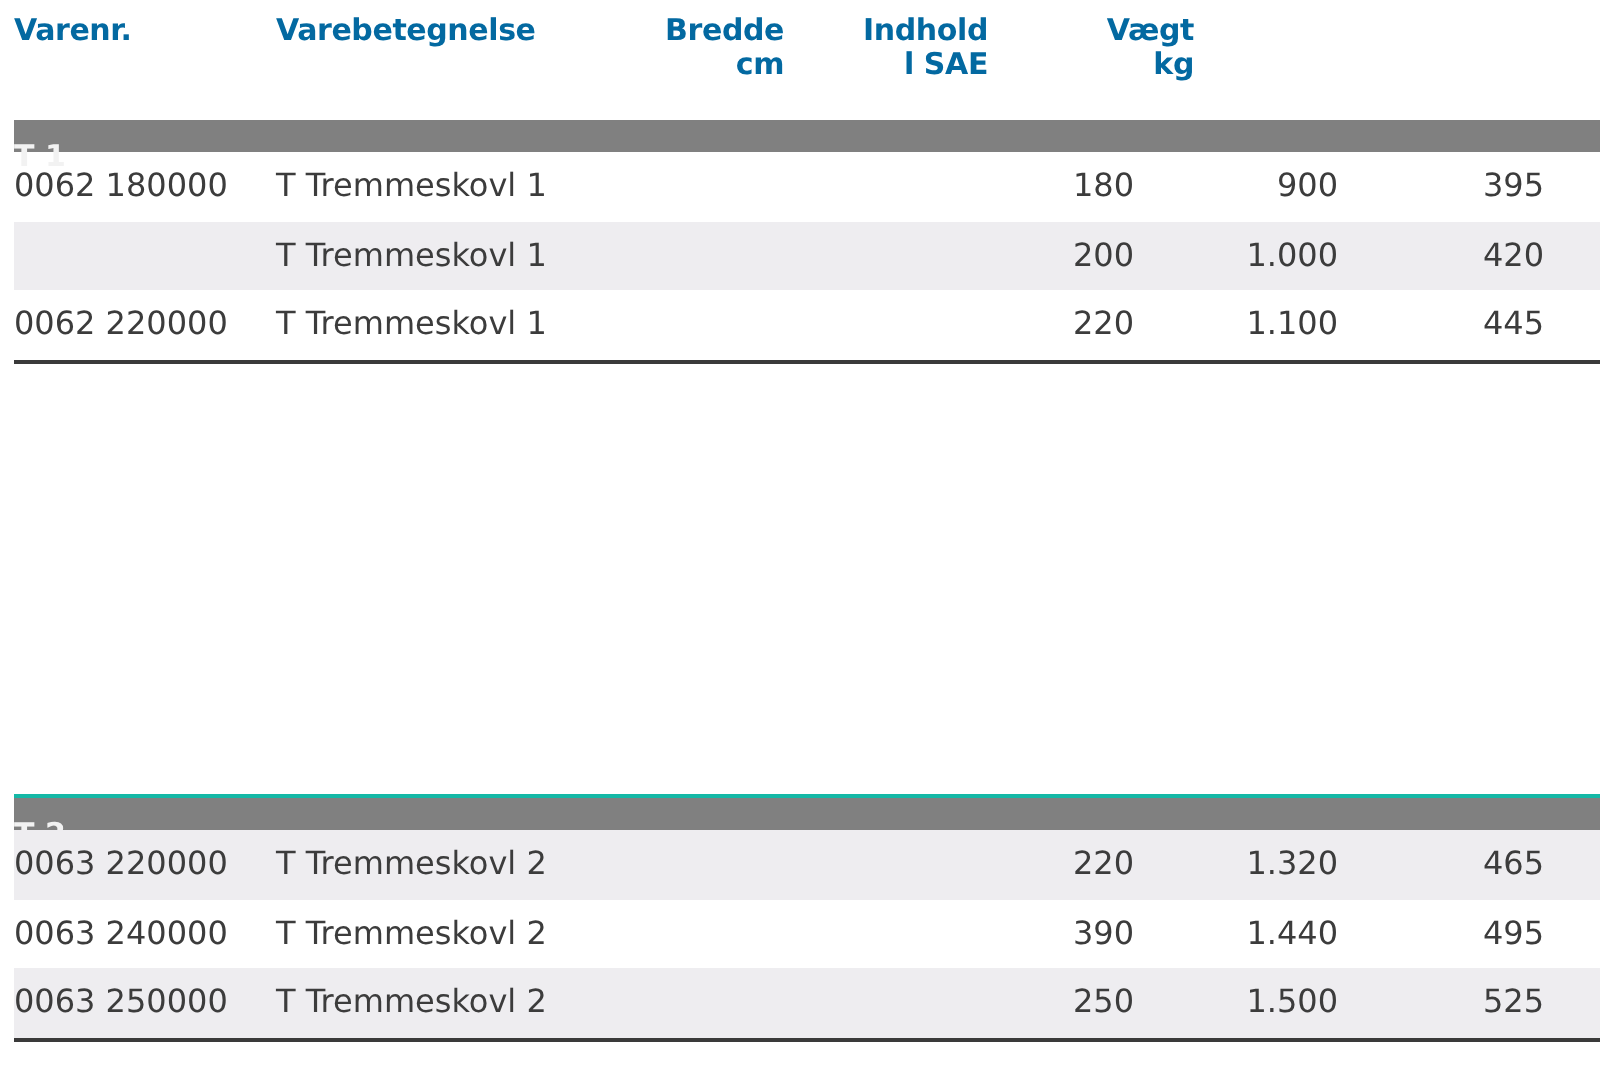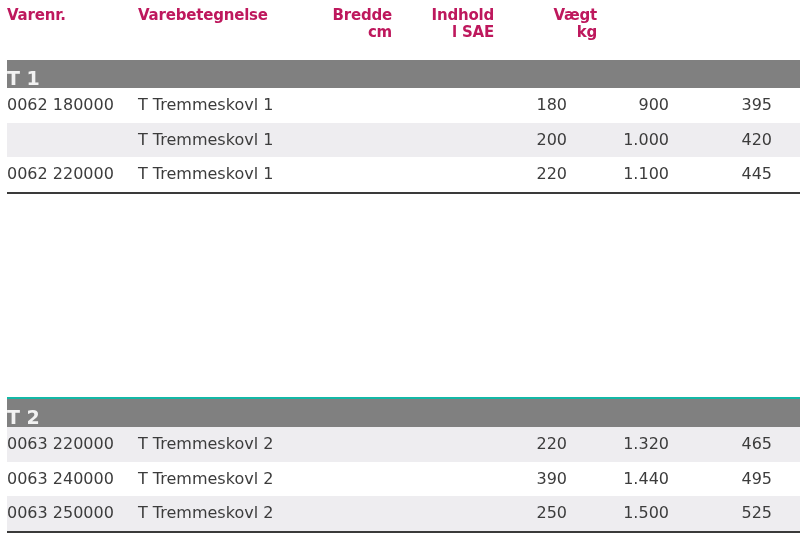--- a/index.html
+++ b/index.html
@@ -16,21 +16,21 @@
       color: #3a3a3a;
     }
     .hdr {
       position: absolute;
       top: 0;
       left: 0;
       width: 632px;
       height: 58px;
       font-weight: bold;
       font-size: 15px;
-      color: #be185d;
+      color: #0369a1;
       letter-spacing: -0.2px;
     }
     .hdr .h {
       position: absolute;
       top: 7px;
       line-height: 17px;
     }
     .hdr .h span { display: block; }
     .h-varenr { left: 7px; }
     .h-varebet { left: 138px; }
@@ -40,25 +40,25 @@
 
     .section {
       position: absolute;
       left: 7px;
       width: 793px;
     }
     .sec1 { top: 60px; }
     .sec2 { top: 397px; border-top: 2px solid #14b8a6; }
 
     .group-bar {
-      height: 28px;
+      height: 16px;
       background: #808080;
       color: #f2f2f2;
       font-weight: bold;
-      font-size: 19px;
+      font-size: 15px;
       line-height: 34px;
       padding-left: 0px;
       position: relative;
     }
     .group-bar span {
       position: absolute;
       left: 0;
       top: 1px;
     }
     .row {

